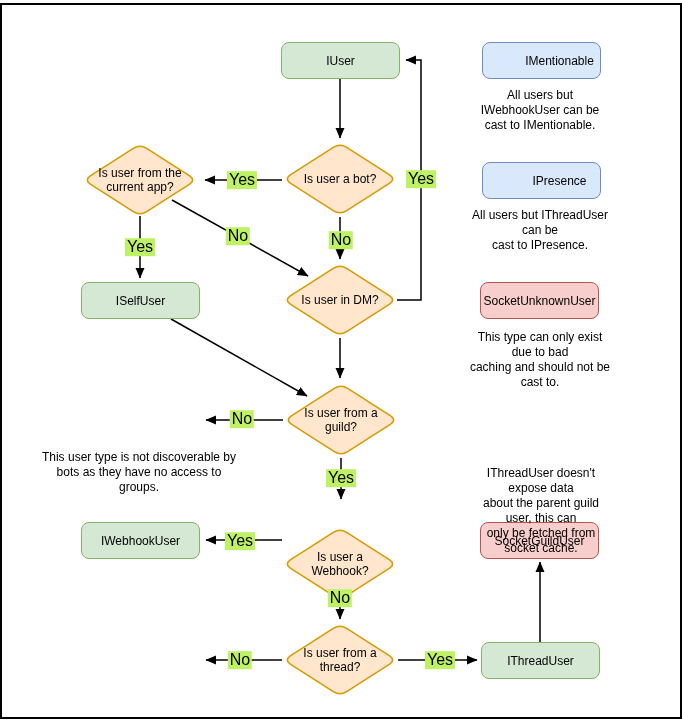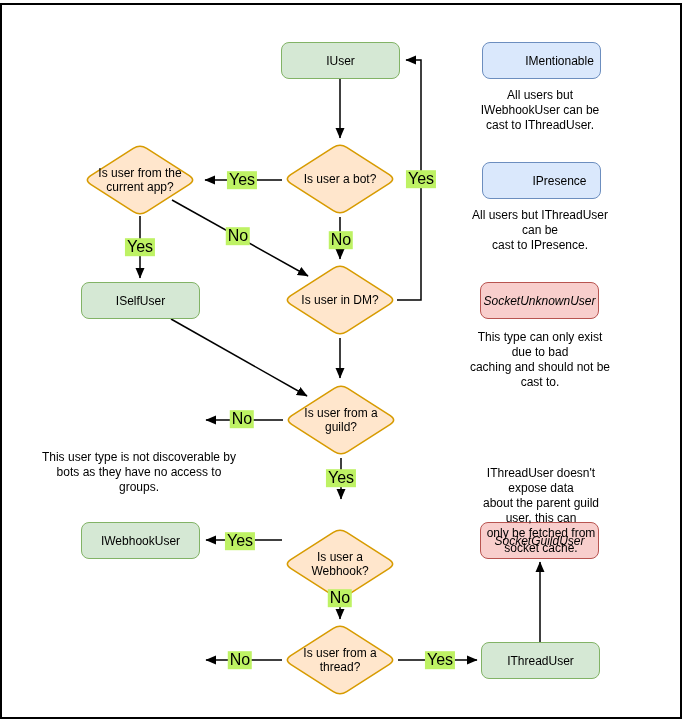--- a/index.html
+++ b/index.html
@@ -15,21 +15,21 @@
   .edge{fill:none;stroke:var(--line,#000);stroke-width:1.5;marker-end:url(#arrow);}
   .arrowhead{fill:var(--line,#000);stroke:none;}
   .box{
     position:absolute;width:119px;height:37px;box-sizing:border-box;
     border:1.5px solid;border-radius:8px;
     display:flex;align-items:center;justify-content:center;
     font-size:12px;text-align:center;
   }
   .box.green{background:var(--green-fill,#d5e8d4);border-color:var(--green-stroke,#82b366);}
   .box.blue{background:var(--blue-fill,#dae8fc);border-color:var(--blue-stroke,#6c8ebf);padding-left:36px;}
-  .box.red{background:var(--red-fill,#f8cecc);border-color:var(--red-stroke,#b85450);font-style:italic;}
+  .box.red{background:var(--red-fill,#f8cecc);border-color:var(--red-stroke,#b85450);}
   .diamond{position:absolute;width:116px;height:76px;}
   .diamond svg{position:absolute;left:0;top:0;}
   .dshape{fill:var(--orange-fill,#ffe6cc);stroke:var(--orange-stroke,#d79b00);stroke-width:1.5;}
   .dlabel{
     position:absolute;left:0;top:0;right:0;bottom:0;
     display:flex;align-items:center;justify-content:center;
     font-size:12px;text-align:center;white-space:pre-line;line-height:1.2;
   }
   .elabel{
     position:absolute;transform:translate(-50%,-50%);
@@ -124,21 +124,21 @@
   <div class="elabel" style="left:238px;top:236px">No</div>
   <div class="elabel" style="left:421px;top:179px">Yes</div>
   <div class="elabel" style="left:242px;top:419px">No</div>
   <div class="elabel" style="left:341px;top:478px">Yes</div>
   <div class="elabel" style="left:240px;top:541px">Yes</div>
   <div class="elabel" style="left:340px;top:598px">No</div>
   <div class="elabel" style="left:240px;top:660px">No</div>
   <div class="elabel" style="left:440px;top:660px">Yes</div>
 
   <div class="note" style="left:540px;top:88px">All users but IWebhookUser can be
-cast to IThreadUser.</div>
+cast to IMentionable.</div>
   <div class="note" style="left:540px;top:208px">All users but IThreadUser can be
 cast to IPresence.</div>
   <div class="note" style="left:540px;top:330px">This type can only exist due to bad
 caching and should not be cast to.</div>
   <div class="note" style="left:139px;top:450px">This user type is not discoverable by
 bots as they have no access to
 groups.</div>
   <div class="note" style="left:541px;top:466px">IThreadUser doesn't expose data
 about the parent guild user, this can
 only be fetched from socket cache.</div>

